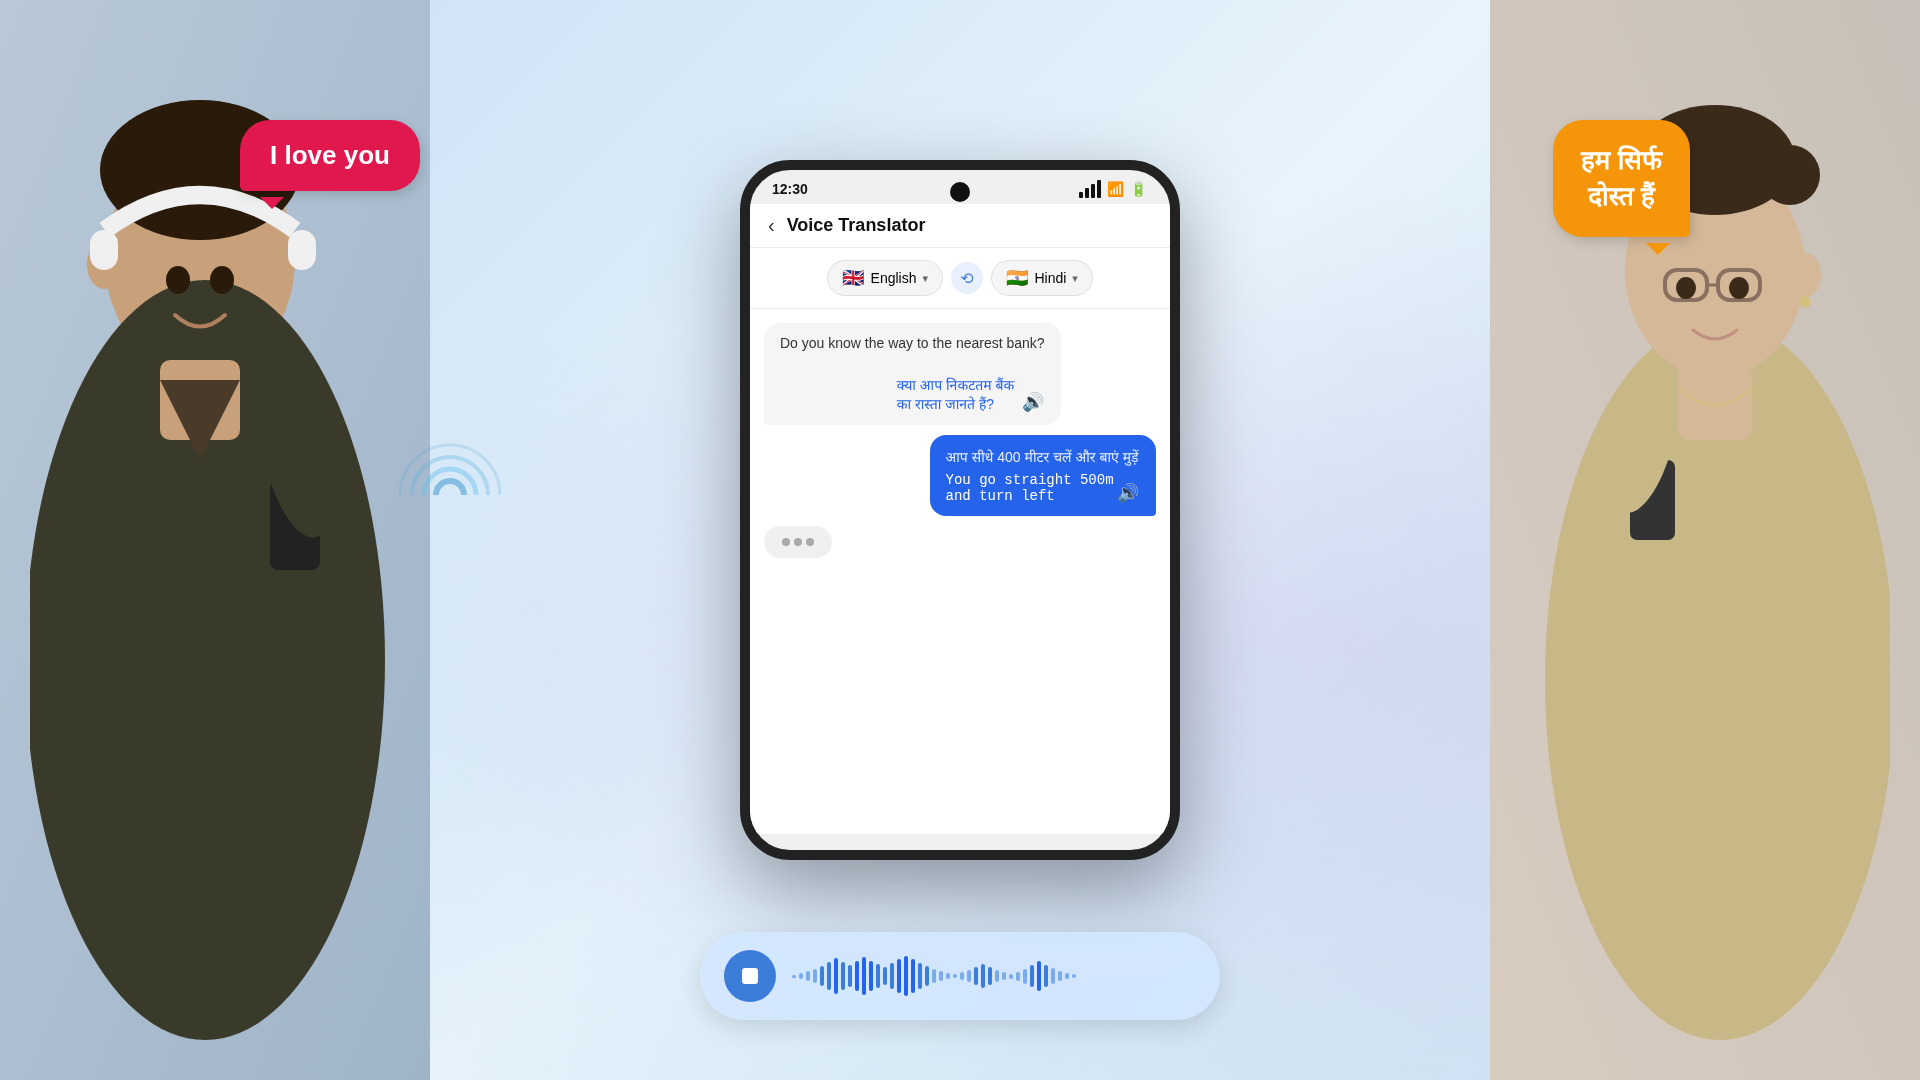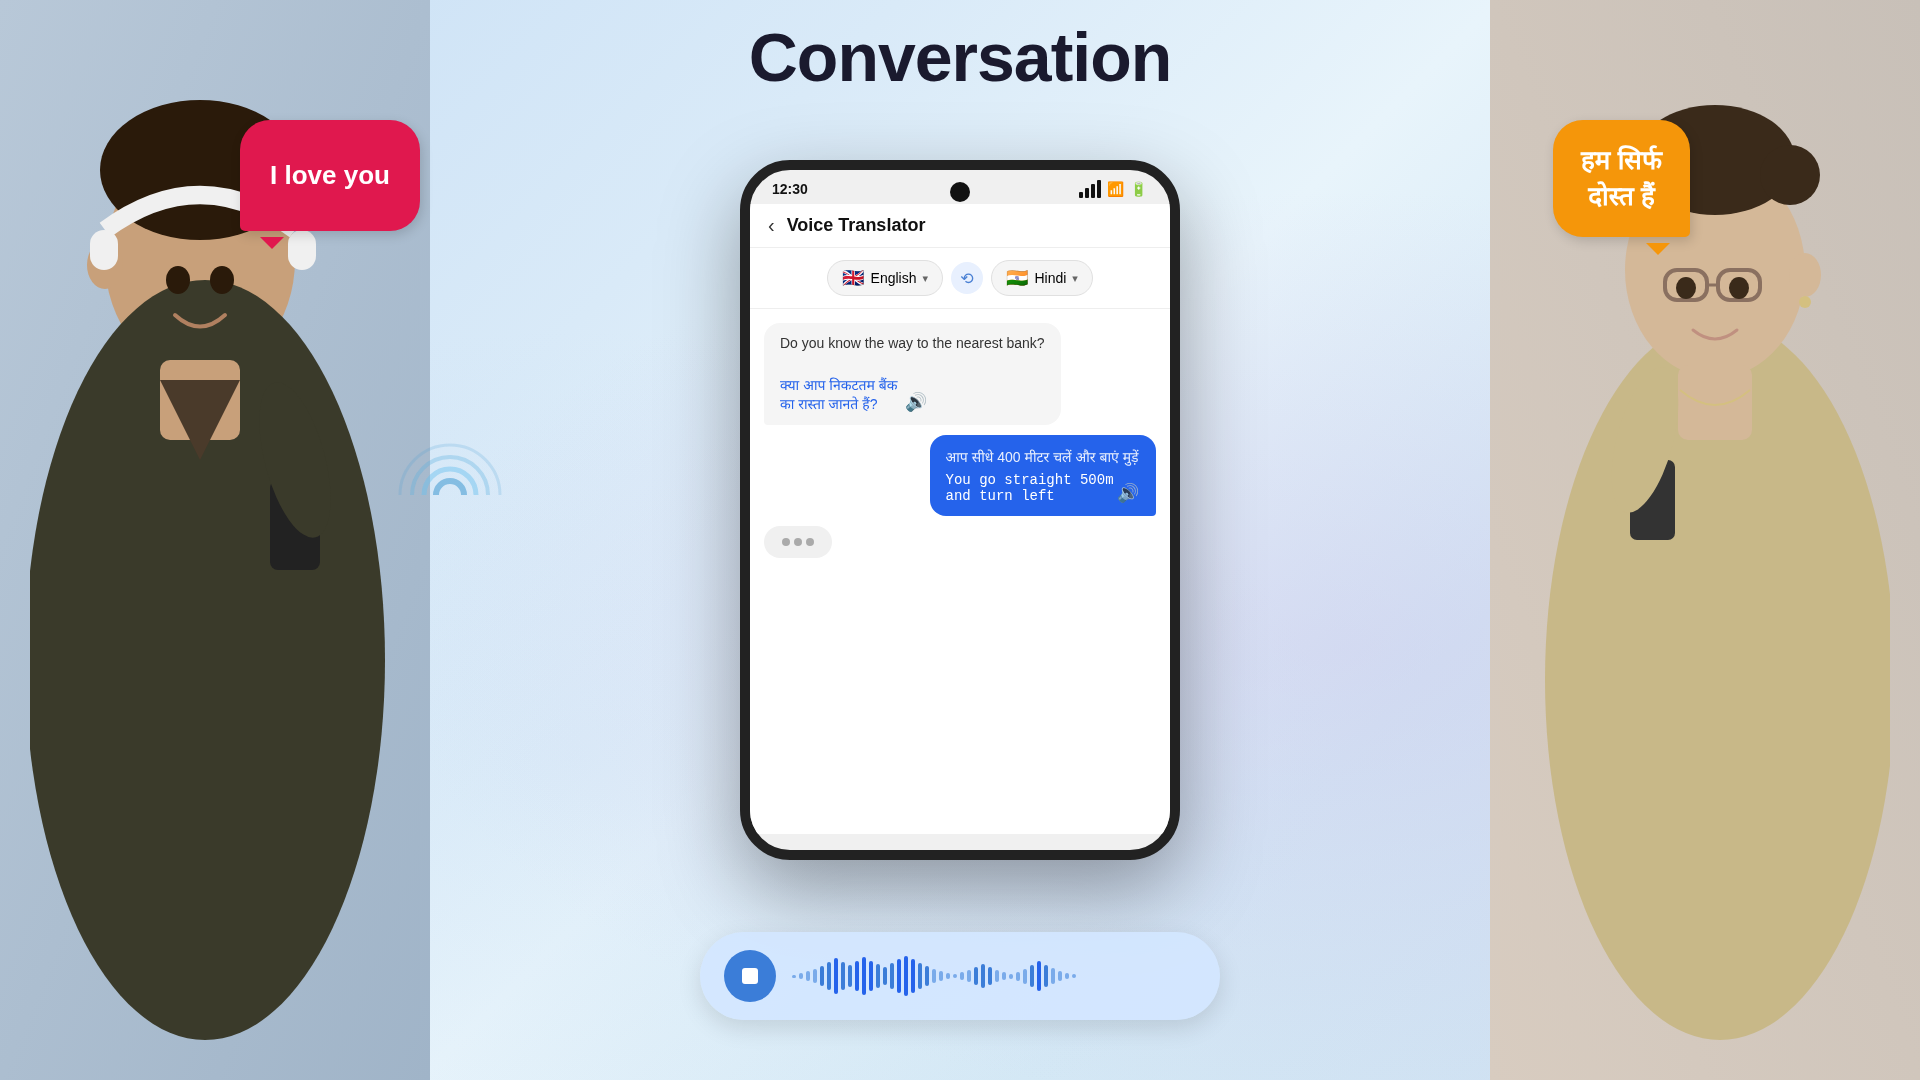--- a/index.html
+++ b/index.html
@@ -54,21 +54,21 @@
 
     
     .bubble-left {
       position: absolute;
       left: 240px;
       top: 120px;
       background: #e0184e;
       color: white;
       font-size: 26px;
       font-weight: 700;
-      padding: 40px 30px;
+      padding: 20px 30px;
       border-radius: 30px;
       border-bottom-left-radius: 5px;
       z-index: 20;
       box-shadow: 2px 4px 12px rgba(0,0,0,0.15);
     }
     .bubble-left::after {
       content: '';
       position: absolute;
       bottom: -18px;
       left: 20px;
@@ -425,21 +425,20 @@
 <div style="position:absolute;left:395px;top:440px;width:110px;height:110px;z-index:6;opacity:0.65;">
   <svg width="110" height="110" viewBox="0 0 110 110">
     <path d="M55 55 m-50 0 a50 50 0 0 1 100 0" stroke="#4a9fd4" stroke-width="3" fill="none" opacity="0.3"></path>
     <path d="M55 55 m-38 0 a38 38 0 0 1 76 0" stroke="#5ab0e0" stroke-width="4" fill="none" opacity="0.5"></path>
     <path d="M55 55 m-26 0 a26 26 0 0 1 52 0" stroke="#6ac0f0" stroke-width="5" fill="none" opacity="0.7"></path>
     <path d="M55 55 m-14 0 a14 14 0 0 1 28 0" stroke="#4a9fd4" stroke-width="6" fill="none" opacity="0.9"></path>
   </svg>
 </div>
 
 <div class="title-area">
-  <div class="conversation-title">Conversation</div>
 </div>
 
 <div class="bubble-left">
   <span>I love you</span>
 </div>
 
 <div class="bubble-right">
   <div>हम सिर्फ</div>
   <div>दोस्त हैं</div>
 </div>
@@ -482,21 +481,21 @@
           <span class="flag-emoji">🇮🇳</span>
           <span>Hindi</span>
           <span style="font-size:11px;color:#666;">▾</span>
         </div>
       </div>
 
       <div class="chat-area">
 
         <div class="msg-left">
           <div class="msg-original">Do you know the way to the nearest bank?</div>
-          <div style="display:flex;justify-content:flex-start;align-items:flex-end;margin-top:24px;">
+          <div style="display:flex;justify-content:flex-end;align-items:flex-end;margin-top:24px;">
             <div class="msg-translated">क्या आप निकटतम बैंक<br>का रास्ता जानते हैं?</div>
             <span style="color:#aaa;font-size:18px;margin-left:8px;flex-shrink:0;">🔊</span>
           </div>
         </div>
 
         <div class="msg-right-wrapper">
           <div class="msg-right">
             <div class="msg-original">आप सीधे 400 मीटर चलें और बाएं मुड़ें</div>
             <div class="msg-translated">
               <span>You go straight 500m<br>and turn left</span>

